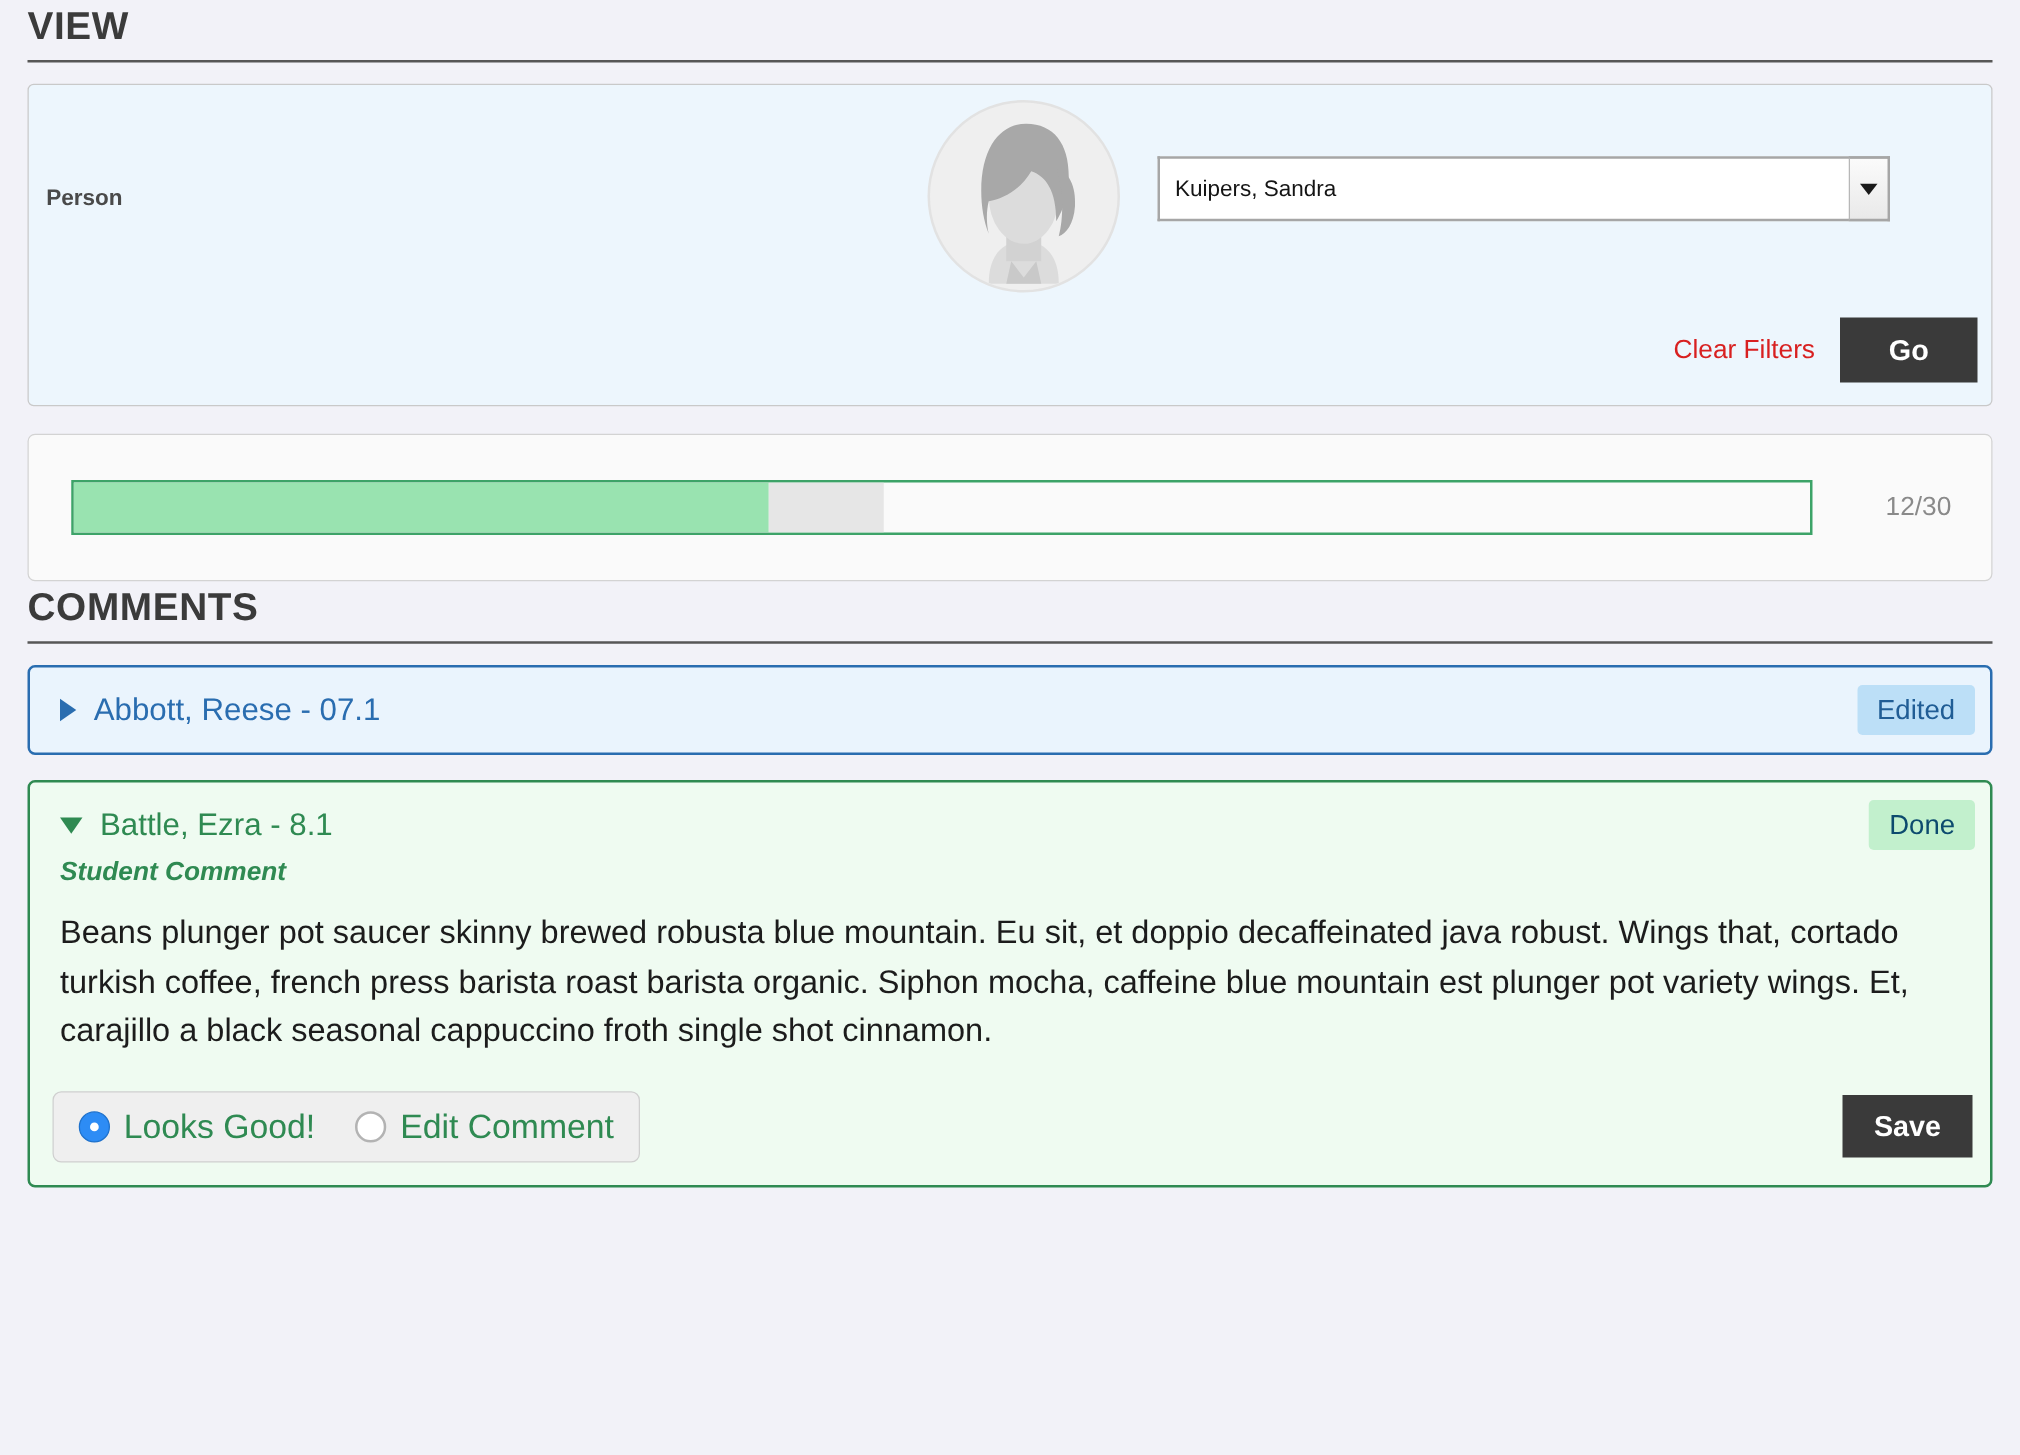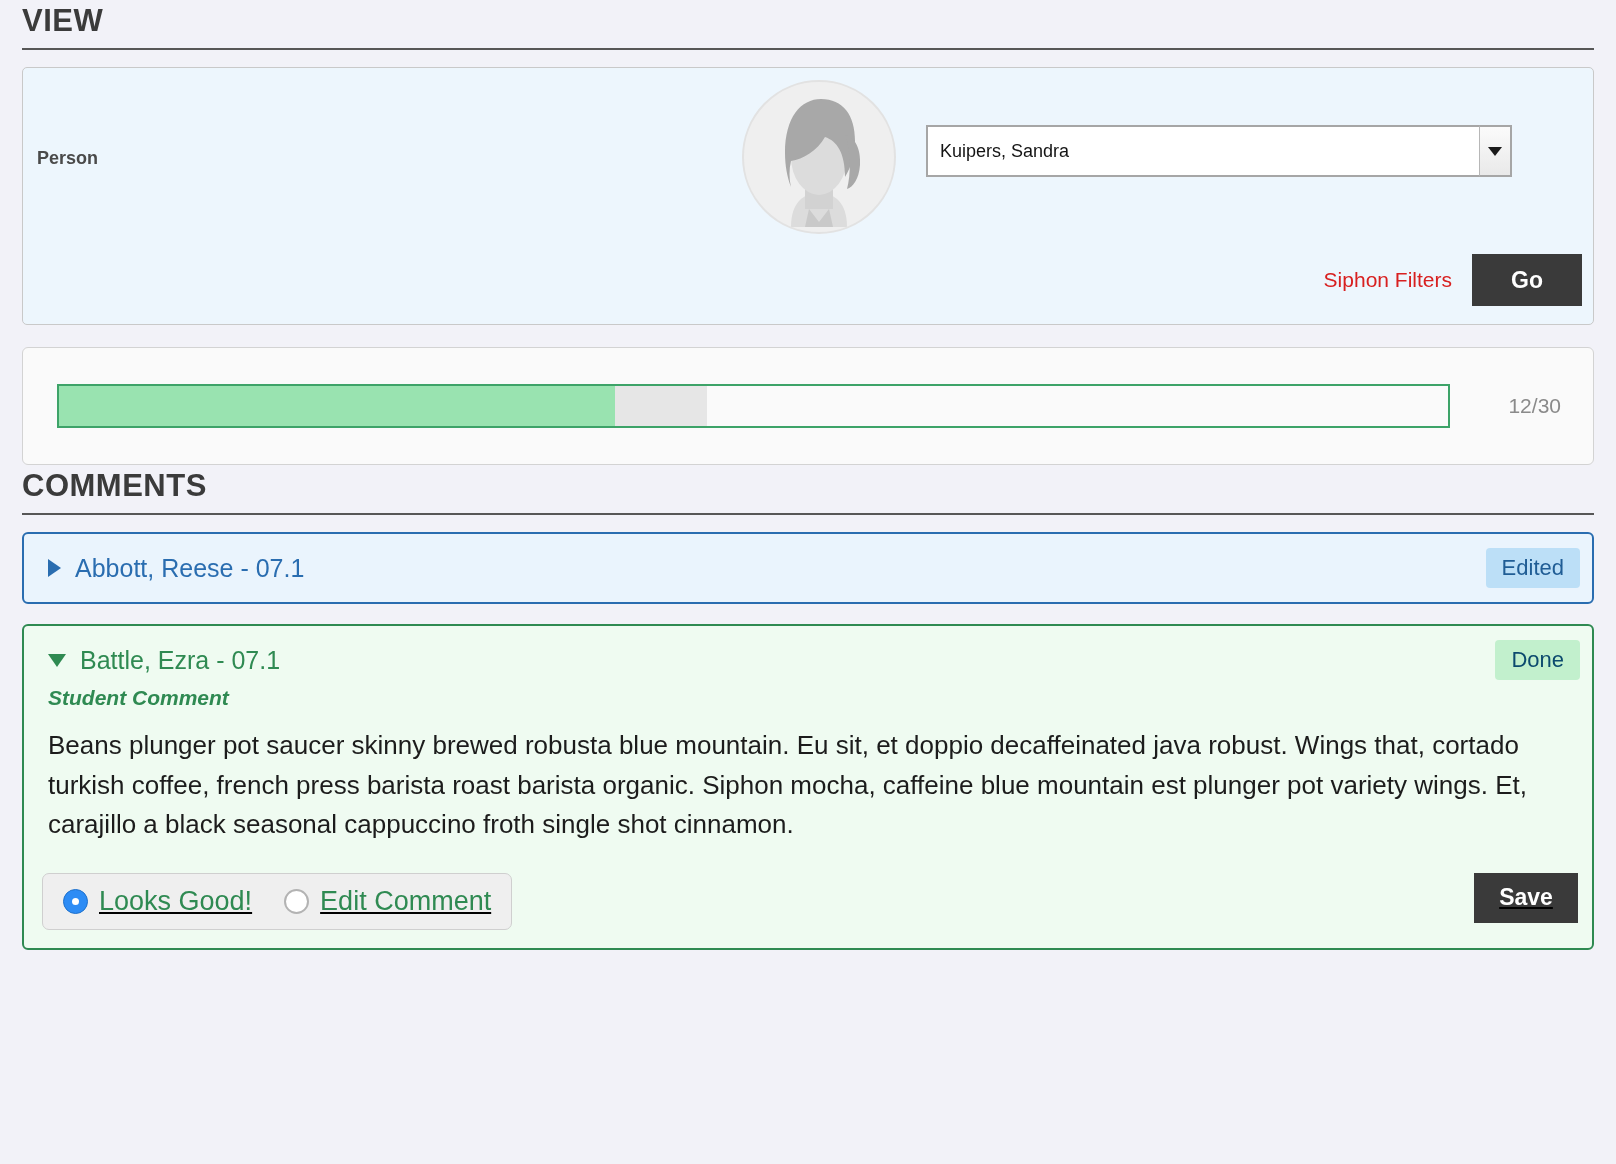--- a/index.html
+++ b/index.html
@@ -196,23 +196,23 @@
   }
   .comment-text {
     font-size: 26px;
     color: #1c1c1c;
     line-height: 1.52;
     margin: 0;
   }
 
   .comment-footer {
     display: flex;
+    align-items: center;
     padding: 0 14px 0 18px;
     margin-top: 28px;
-    text-decoration: underline;
   }
   .radio-group {
     background: #efefef;
     border: 1px solid #cfcfcf;
     border-radius: 7px;
     display: flex;
     align-items: center;
     gap: 32px;
     padding: 12px 20px;
   }
@@ -281,21 +281,21 @@
     </div>
 
     <div class="person-select-wrap">
       <div class="person-select">Kuipers, Sandra</div>
       <div class="select-arrow-btn">
         <span class="tri"></span>
       </div>
     </div>
 
     <div class="filter-actions">
-      <a class="clear-filters">Siphon Filters</a>
+      <a class="clear-filters">Clear Filters</a>
       <button class="btn-dark go-btn">Go</button>
     </div>
   </div>
 
   <div class="progress-panel">
     <div class="progress-track">
       <div class="progress-fill" id="pfill" style="width: 40%; background: rgb(153, 227, 176);"></div>
       <div class="progress-pending" id="ppend" style="width: 6.66667%; background: rgb(230, 230, 230);"></div>
     </div>
     <div class="progress-count">12/30</div>
@@ -308,21 +308,21 @@
     <div class="comment-head">
       <span class="caret right"></span>
       <span class="comment-title blue">Abbott, Reese - 07.1</span>
       <span class="badge edited">Edited</span>
     </div>
   </div>
 
   <div class="comment-card expanded">
     <div class="comment-head">
       <span class="caret down"></span>
-      <span class="comment-title green">Battle, Ezra - 07.1</span>
+      <span class="comment-title green">Battle, Ezra - 8.1</span>
       <span class="badge done">Done</span>
     </div>
     <div class="comment-body">
       <div class="comment-kind">Student Comment</div>
       <p class="comment-text">Beans plunger pot saucer skinny brewed robusta blue mountain. Eu sit, et doppio decaffeinated java robust. Wings that, cortado turkish coffee, french press barista roast barista organic. Siphon mocha, caffeine blue mountain est plunger pot variety wings. Et, carajillo a black seasonal cappuccino froth single shot cinnamon.</p>
     </div>
     <div class="comment-footer">
       <div class="radio-group">
         <label class="radio-opt">
           <span class="radio-dot on"></span>

